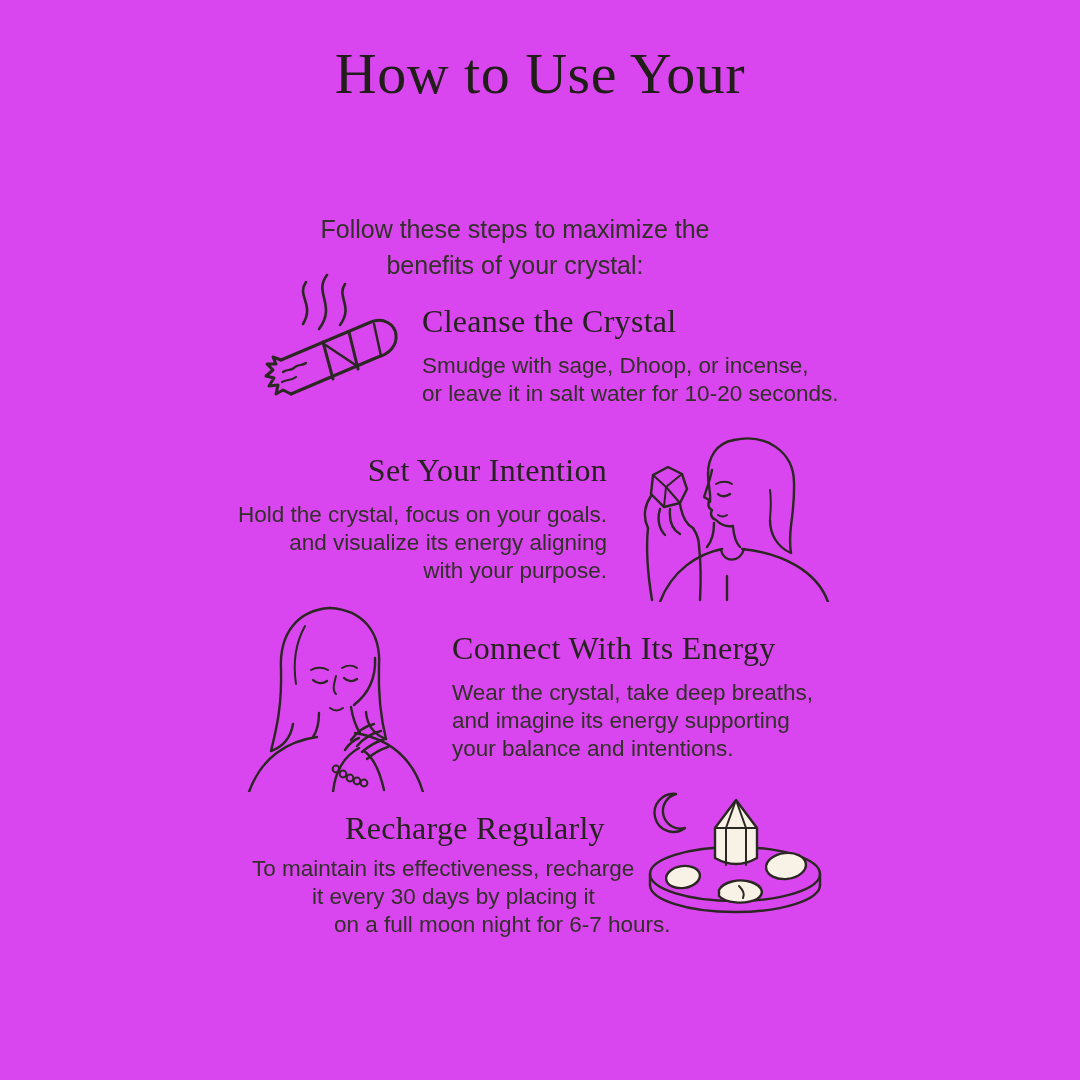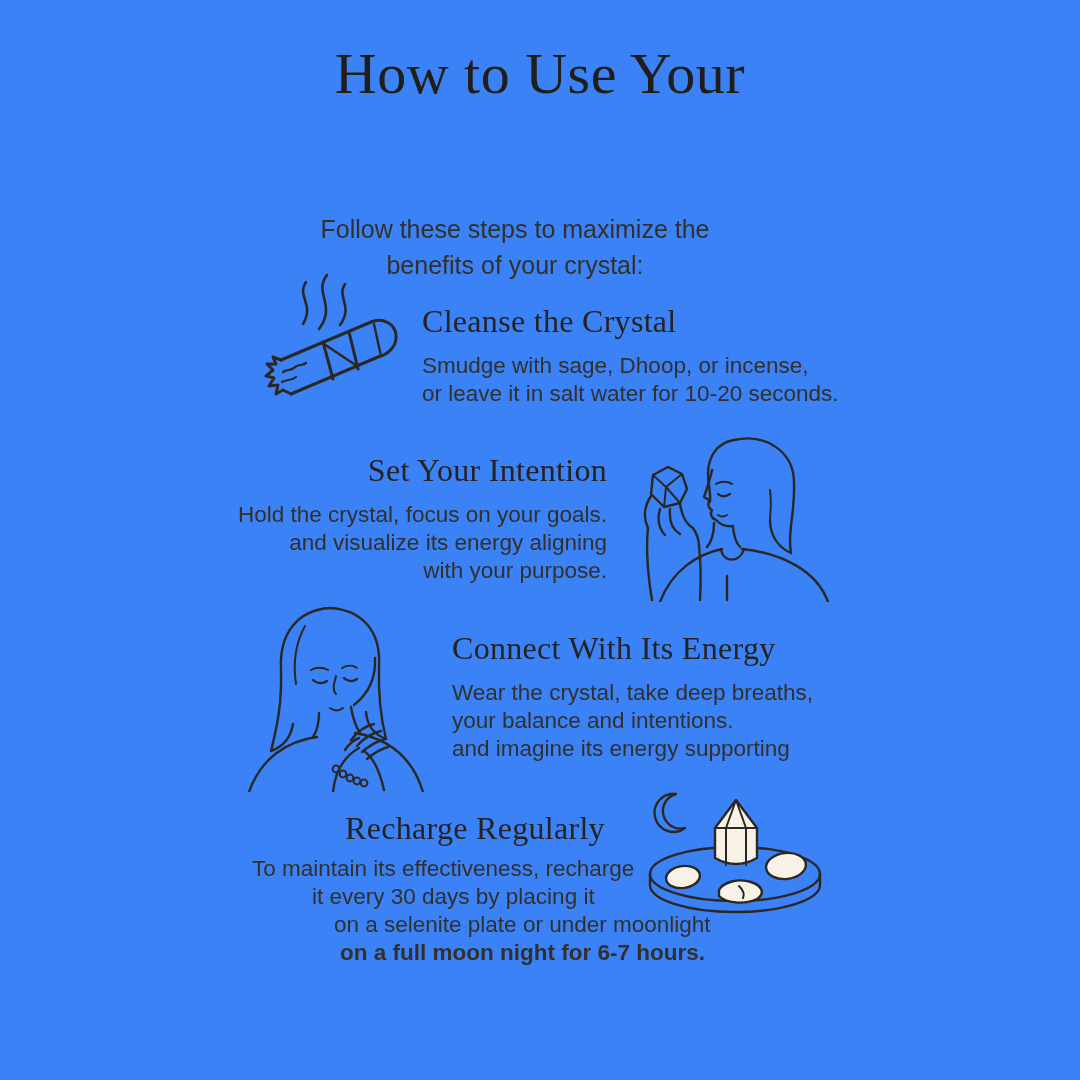--- a/index.html
+++ b/index.html
@@ -1,17 +1,17 @@
 <!DOCTYPE html>
 <html><head>
 <meta charset="utf-8">
 <style>
   html,body{margin:0;padding:0;background:#e8e8e8;}
   .canvas{
-    position:relative;width:1080px;height:1080px;background:#3b82f6;
+    position:relative;width:1080px;height:1080px;background:#d946ef;
     overflow:hidden;color:#2c2824;
     font-family:"Liberation Sans", sans-serif;
   }
   .serif{font-family:"Liberation Serif", serif;}
   .line{white-space:nowrap;}
 
   .title{
     position:absolute;top:42px;left:0;width:1080px;text-align:center;
     font-family:"Liberation Serif", serif;font-size:58px;line-height:1.1;
     color:#211e1a;font-weight:500;letter-spacing:.5px;
@@ -160,32 +160,31 @@
       <circle cx="110" cy="174" r="3.4" stroke-width="2"></circle>
       <circle cx="117" cy="178" r="3.4" stroke-width="2"></circle>
       <circle cx="124" cy="181" r="3.4" stroke-width="2"></circle>
       <circle cx="131" cy="183" r="3.4" stroke-width="2"></circle>
     </svg>
   </div>
   <div class="step3-text step-text">
     <h2 class="serif">Connect With Its Energy</h2>
     <div class="body">
       <div class="line">Wear the crystal, take deep breaths,</div>
+      <div class="line">and imagine its energy supporting</div>
       <div class="line">your balance and intentions.</div>
-      <div class="line">and imagine its energy supporting</div>
     </div>
   </div>
 
   <div class="step4-head">
     <h2 class="serif">Recharge Regularly</h2>
   </div>
   <div class="step4-body">
     <div class="line">To maintain its effectiveness, recharge</div>
     <div class="line">it every 30 days by placing it</div>
-    <div class="line">on a selenite plate or under moonlight</div>
     <div class="line">on a full moon night for 6-7 hours.</div>
   </div>
   <div class="step4-icon">
     <svg width="198" height="128" viewBox="0 0 198 128" fill="none" stroke="#2b2723" stroke-width="2.4" stroke-linecap="round" stroke-linejoin="round">
 
       <path d="M43,8 A19,19 0 1 0 52,42 A14.5,14.5 0 1 1 43,8 Z"></path>
 
       <ellipse cx="102" cy="88" rx="85" ry="27"></ellipse>
       <path d="M17,88 L17,99"></path>
       <path d="M187,88 L187,99"></path>

